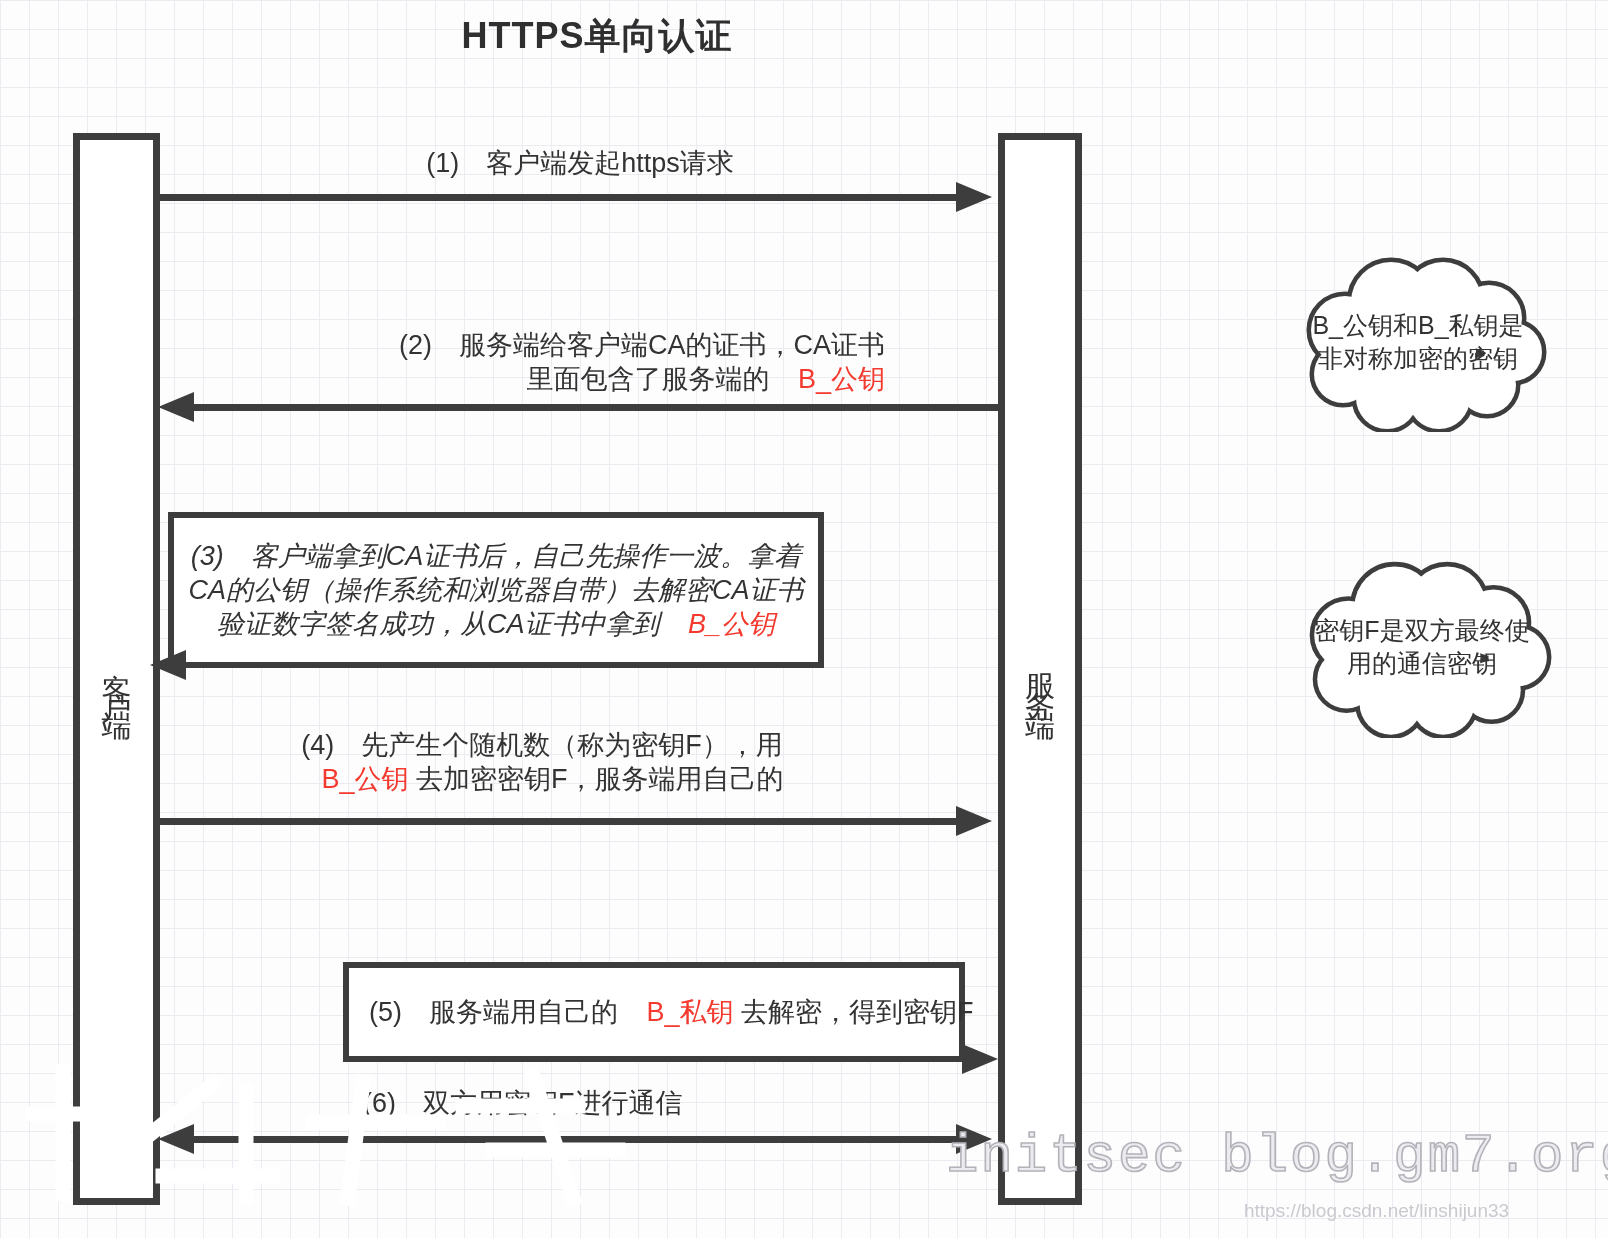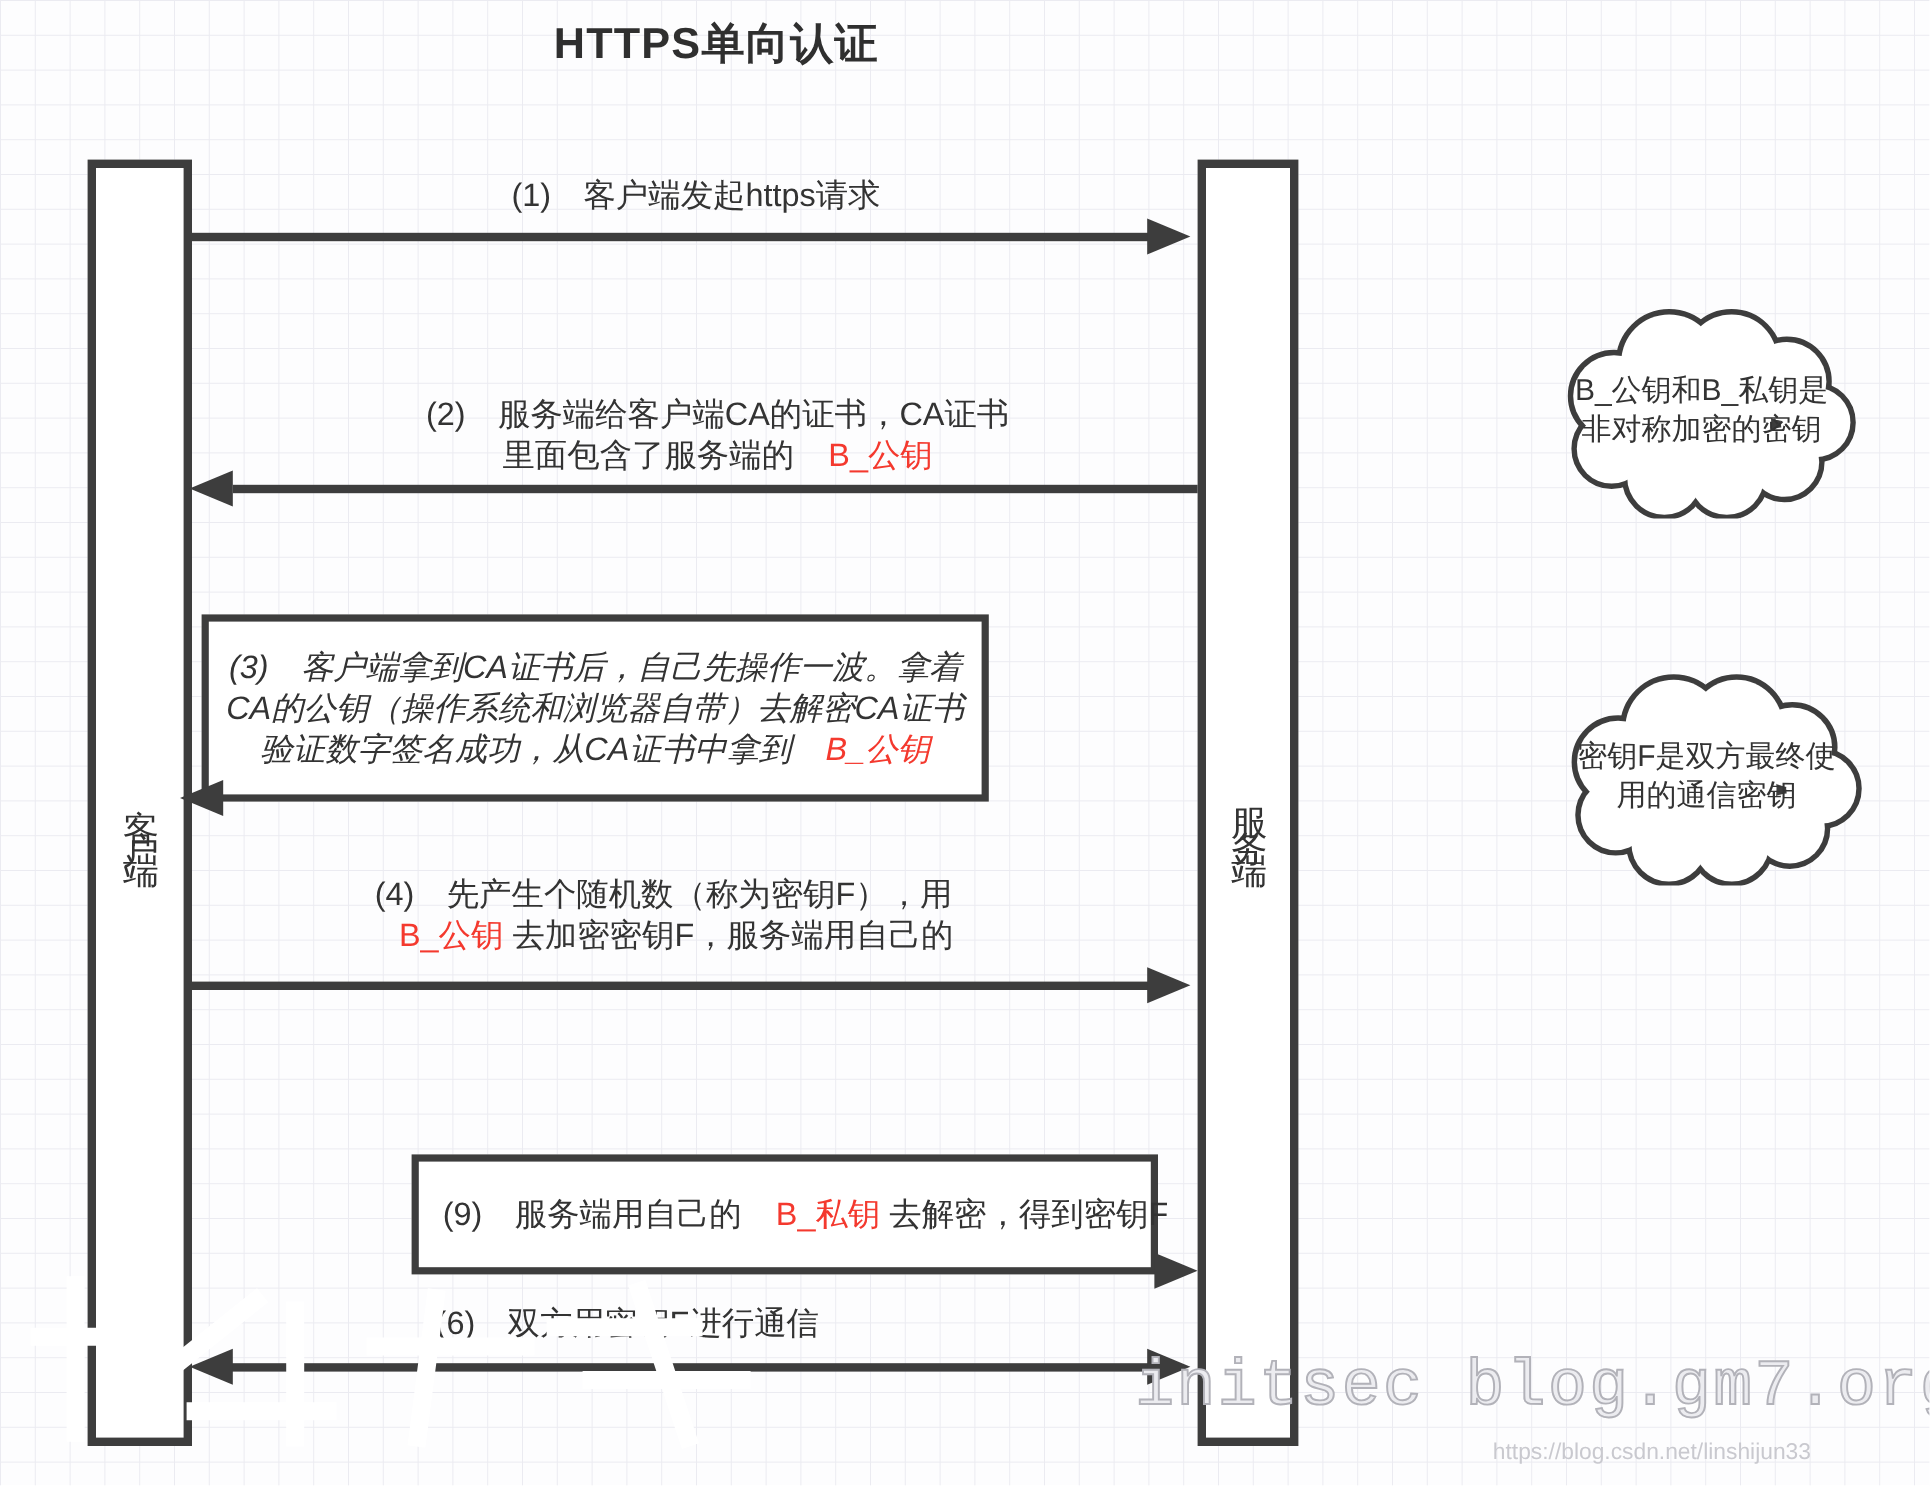--- a/index.html
+++ b/index.html
@@ -96,45 +96,45 @@
     <div class="bar-label">客户端</div>
   </div>
   <div class="bar server">
     <div class="bar-label">服务端</div>
   </div>
 
   <div class="msg centered" style="left:280px;top:146px;width:600px;">(1)　客户端发起https请求</div>
   <div class="hline" style="left:160px;top:194px;width:802px;"></div>
   <div class="head right" style="left:956px;top:182px;"></div>
 
-  <div class="msg centered" style="left:298px;top:328px;width:600px;">
+  <div class="msg centered" style="left:285px;top:328px;width:600px;text-align:right;">
     <div>(2)　服务端给客户端CA的证书，CA证书</div>
     <div><span>里面包含了服务端的 </span><span class="red">B_公钥</span></div>
   </div>
   <div class="hline" style="left:194px;top:404px;width:804px;"></div>
   <div class="head left" style="left:158px;top:392px;"></div>
 
   <div class="pbox" style="left:168px;top:512px;width:656px;height:156px;font-style:italic;">
     <div>
       <div>(3)　客户端拿到CA证书后，自己先操作一波。拿着</div>
       <div>CA的公钥（操作系统和浏览器自带）去解密CA证书</div>
       <div><span>验证数字签名成功，从CA证书中拿到 </span><span class="red">B_公钥</span></div>
     </div>
   </div>
   <div class="head left" style="left:150px;top:650px;"></div>
 
-  <div class="msg centered" style="left:253px;top:728px;width:600px;">
+  <div class="msg centered" style="left:242px;top:728px;width:600px;">
     <div>(4)　先产生个随机数（称为密钥F），用</div>
     <div><span class="red">B_公钥</span><span> 去加密密钥F，服务端用自己的</span></div>
   </div>
   <div class="hline" style="left:160px;top:818px;width:802px;"></div>
   <div class="head right" style="left:956px;top:806px;"></div>
 
   <div class="pbox" style="left:343px;top:962px;width:622px;height:100px;justify-content:flex-start;padding-left:20px;">
-    <div style="white-space:nowrap;"><span>(9)　服务端用自己的 </span><span class="red">B_私钥</span><span> 去解密，得到密钥F</span></div>
+    <div style="white-space:nowrap;"><span>(5)　服务端用自己的 </span><span class="red">B_私钥</span><span> 去解密，得到密钥F</span></div>
   </div>
   <div class="head right" style="left:962px;top:1044px;"></div>
 
   <div class="msg" style="left:363px;top:1086px;">(6)　双方用密钥F进行通信</div>
   <div class="hline" style="left:190px;top:1136px;width:772px;"></div>
   <div class="head left" style="left:158px;top:1124px;"></div>
   <div class="head right" style="left:956px;top:1124px;"></div>
 
   <div class="cloud" style="left:1283px;top:252px;width:270px;height:180px;">
     <svg width="270" height="180" viewBox="0 0 270 180">

